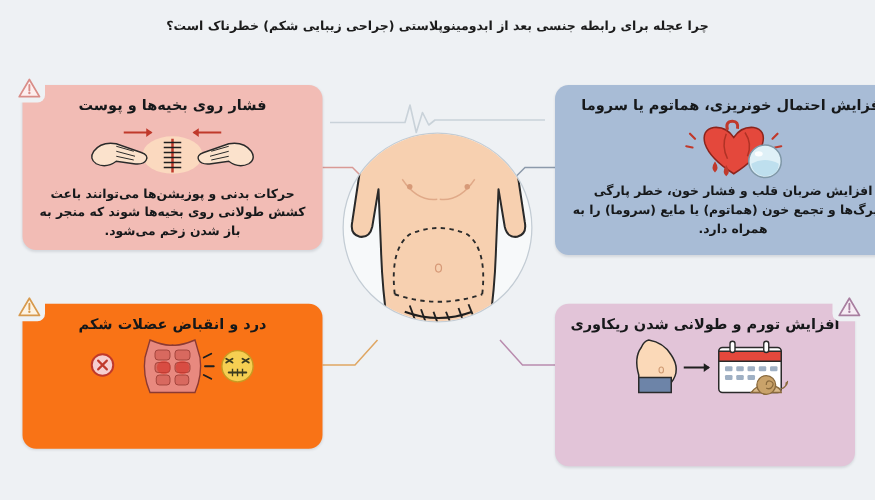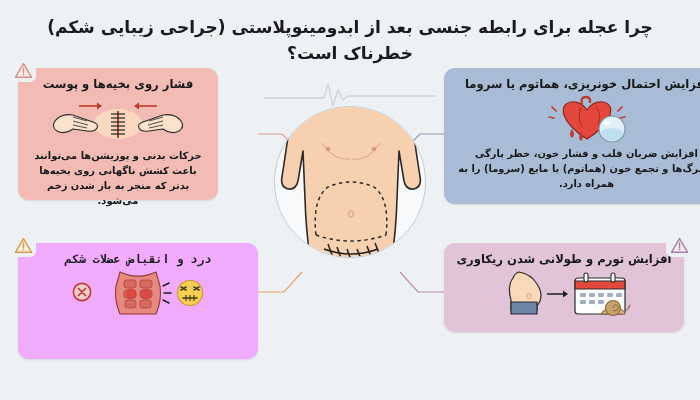--- a/index.html
+++ b/index.html
@@ -13,21 +13,21 @@
     position: relative;
     width: 700px; height: 400px;
     background: #eef1f4;
   }
 
   
   .title {
     position: absolute;
     top: 14px; left: 0; right: 0;
     text-align: center;
-    font-size: 17px;
+    font-size: 10px;
     font-weight: bold;
     color: #1b1b1b;
     direction: rtl;
     line-height: 1.55;
     padding: 0 22px;
     letter-spacing: -0.2px;
   }
 
   
   .wires { position: absolute; inset: 0; }
@@ -79,30 +79,30 @@
     line-height: 1.52;
     margin-top: 1px;
   }
   .art { display: flex; justify-content: center; align-items: center; }
 
   
   .c-pink   { background: #f2bcb5; }
   .c-pink   .shadowlayer { background: #f6d2cc; }
   .c-blue   { background: #a8bcd6; }
   .c-blue   .shadowlayer { background: #c3d1e2; }
-  .c-orange { background: #f0abfc; font-family: Liberation Mono, monospace; }
+  .c-orange { background: #f97316; }
   .c-orange .shadowlayer { background: #f8e3c6; }
   .c-mauve  { background: #e2c4d8; }
   .c-mauve  .shadowlayer { background: #ecd8e6; }
 
   
-  #card-tl { left: 18px;  top: 68px;  width: 200px; height: 132px; }
+  #card-tl { left: 18px;  top: 68px;  width: 240px; height: 132px; }
   #card-tr { left: 444px; top: 68px;  width: 285px; height: 136px; }
   #card-bl { left: 18px;  top: 243px; width: 240px; height: 116px; }
-  #card-br { left: 444px; top: 243px; width: 240px; height: 89px; }
+  #card-br { left: 444px; top: 243px; width: 240px; height: 130px; }
 
   
   .warn-badge {
     position: absolute;
     width: 26px; height: 24px;
     background: #eef1f4;
     border-radius: 6px;
     display: flex; align-items: center; justify-content: center;
   }
   .wb-tl { left: -8px;  top: -10px; }
@@ -208,21 +208,21 @@
         <path d="M12 26 Q18 18 30 20 L50 27 Q56 29 54 33 Q52 37 44 36 L30 34
                  Q22 40 14 36 Q8 32 12 26 Z" fill="#fbe2cc" stroke="#2a2a2a" stroke-width="1.1"></path>
         <path d="M30 22 L44 26 M30 26 L45 30 M30 30 L44 33" stroke="#2a2a2a" stroke-width="0.8" fill="none"></path>
 
         <path d="M138 26 Q132 18 120 20 L100 27 Q94 29 96 33 Q98 37 106 36 L120 34
                  Q128 40 136 36 Q142 32 138 26 Z" fill="#fbe2cc" stroke="#2a2a2a" stroke-width="1.1"></path>
         <path d="M120 22 L106 26 M120 26 L105 30 M120 30 L106 33" stroke="#2a2a2a" stroke-width="0.8" fill="none"></path>
       </svg>
     </div>
 
-    <div class="card-body">حرکات بدنی و پوزیشن‌ها می‌توانند باعث کشش ناگهانی روی بخیه‌ها بدتر که منجر به باز شدن زخم می‌شود.</div>
+    <div class="card-body">حرکات بدنی و پوزیشن‌ها می‌توانند باعث کشش طولانی روی بخیه‌ها شوند که منجر به باز شدن زخم می‌شود.</div>
   </div>
 
   <div class="card c-blue" id="card-tr">
     <div class="shadowlayer"></div>
     <div class="warn-badge wb-tr">
       <svg width="19" height="17" viewBox="0 0 19 17">
         <path d="M9.5 1.6 L17.6 15.3 H1.4 Z" fill="#e8edf3" stroke="#6b7b8c" stroke-width="1.4" stroke-linejoin="round"></path>
         <path d="M9.5 6 V10.4" stroke="#6b7b8c" stroke-width="1.5" stroke-linecap="round"></path>
         <circle cx="9.5" cy="12.4" r="0.95" fill="#6b7b8c"></circle>
       </svg>

